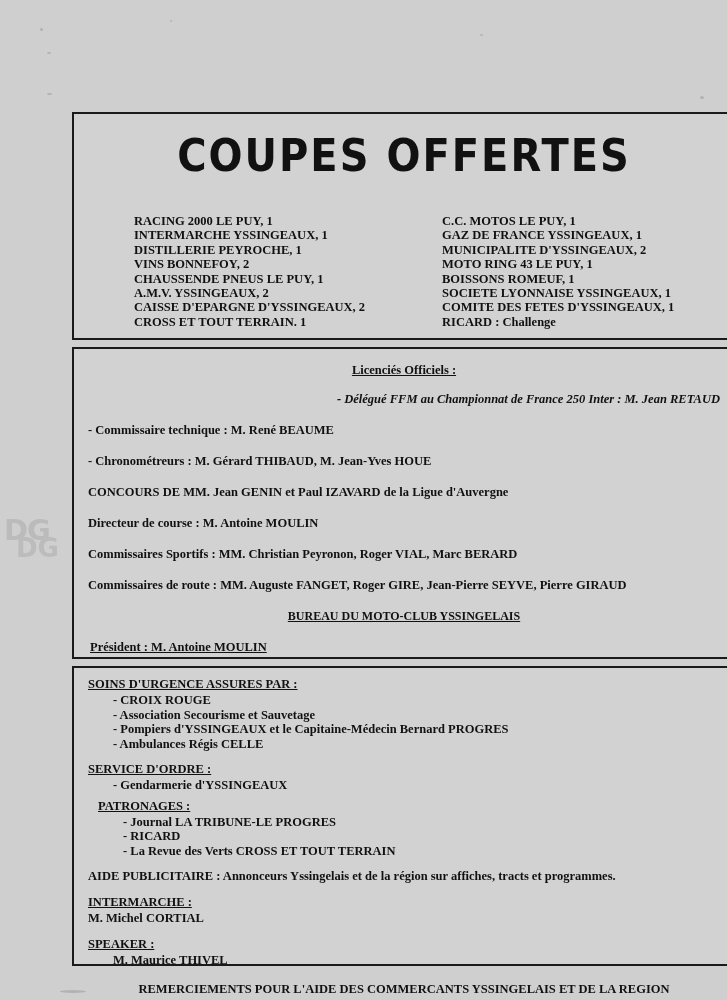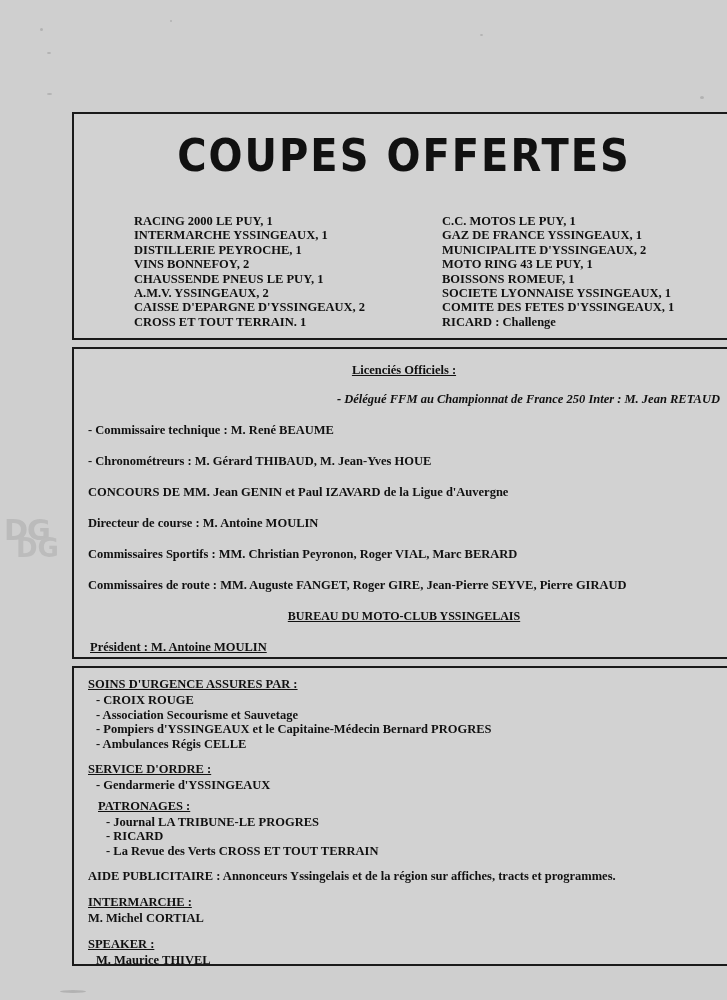--- a/index.html
+++ b/index.html
@@ -136,21 +136,21 @@
   .bureau-list {
     font-weight: bold;
     line-height: 15.5px;
     margin-left: 2px;
   }
   .bureau-list div { width: max-content; }
 
   
   .box-soins { padding: 9px 14px 10px 14px; height: 300px; font-size: 12.5px; color: #111; font-weight: bold; }
   .sec-head { margin: 0 0 1px 0; }
-  .sub { margin-left: 8px; line-height: 14.5px; }
+  .sub { margin-left: 25px; line-height: 14.5px; }
   .gap { height: 11px; }
   .final {
     text-align: center;
     margin-top: 14px;
     font-size: 12.5px;
     font-weight: bold;
   }
   .indent { margin-left: 10px; }
 </style>
 </head>
@@ -269,16 +269,17 @@
       <div class="gap"></div>
 
       <div class="sec-head u">INTERMARCHE :</div>
       <div>M. Michel CORTIAL</div>
 
       <div class="gap"></div>
 
       <div class="sec-head u">SPEAKER :</div>
       <div class="sub">M. Maurice THIVEL</div>
 
+      <div class="final">REMERCIEMENTS POUR L'AIDE DES COMMERCANTS YSSINGELAIS ET DE LA REGION</div>
     </div>
 
   </div>
 </div>
 
 </body></html>

